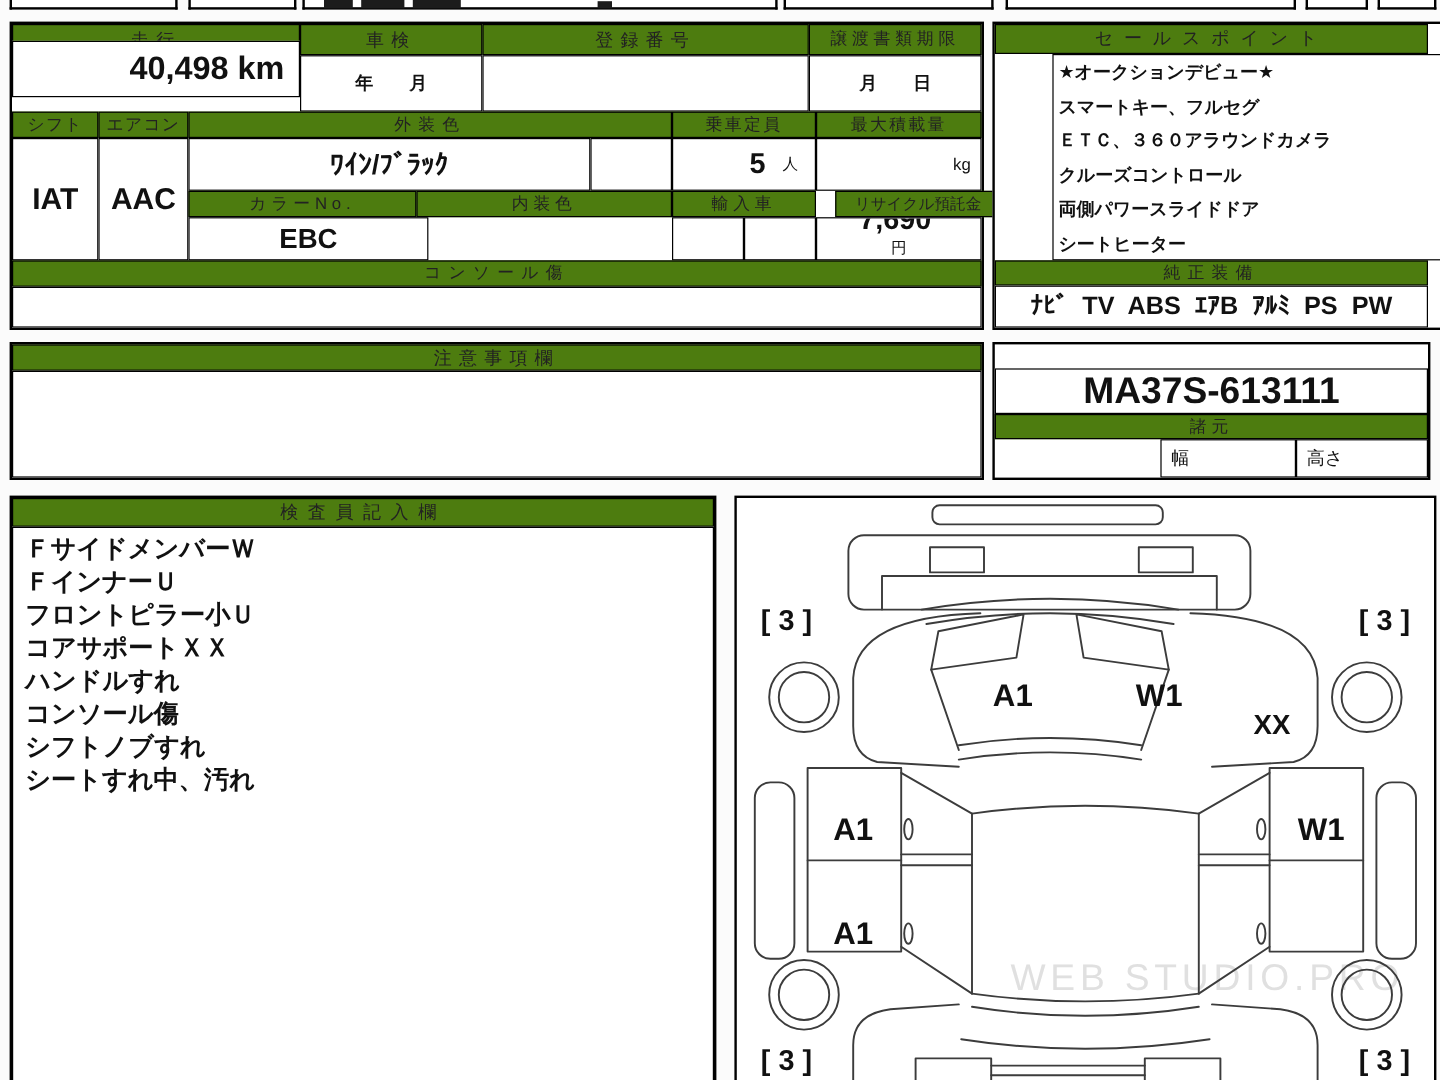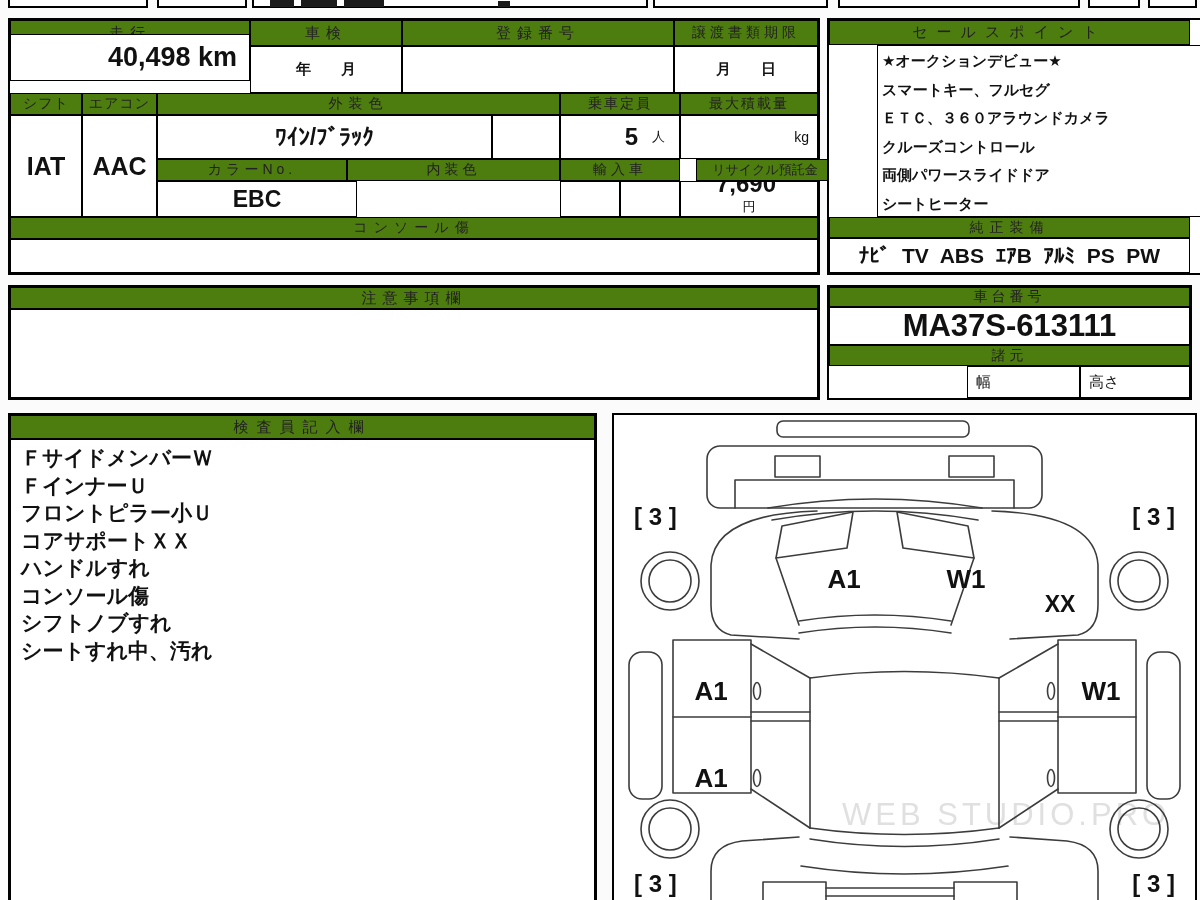--- a/index.html
+++ b/index.html
@@ -95,21 +95,20 @@
 スマートキー、フルセグ
 ＥＴＣ、３６０アラウンドカメラ
 クルーズコントロール
 両側パワースライドドア
 シートヒーター</div>
   <div class="cell hd" style="left:0;top:197px;width:361px;height:21px;font-size:14px;">純正装備</div>
   <div class="cell val center" style="left:0;top:218px;width:361px;height:35px;font-size:21px;white-space:pre;">ﾅﾋﾞ  TV  ABS  ｴｱB  ｱﾙﾐ  PS  PW</div>
 </div>
 
 <div class="tbl" style="left:827px;top:285px;width:365px;height:115px;">
-  <div class="cell hd hd-sm" style="left:0;top:0;width:361px;height:20px;">車台番号</div>
   <div class="cell val center" style="left:0;top:20px;width:361px;height:38px;font-size:31px;">MA37S-613111</div>
   <div class="cell hd hd-sm" style="left:0;top:58px;width:361px;height:21px;">諸元</div>
   <div class="cell" style="left:138px;top:79px;width:113px;height:32px;font-size:15px;padding-left:8px;">幅</div>
   <div class="cell" style="left:251px;top:79px;width:110px;height:32px;font-size:15px;padding-left:8px;">高さ</div>
 </div>
 
 <div class="tbl" style="left:8px;top:413px;width:589px;height:495px;">
   <div class="cell hd" style="left:0;top:0;width:585px;height:24px;font-size:15px;letter-spacing:8px;">検査員記入欄</div>
   <div class="cell pre val" style="left:0;top:24px;width:585px;height:467px;align-items:flex-start;font-size:21px;line-height:27.5px;padding:4px 0 0 10px;">ＦサイドメンバーＷ
 ＦインナーＵ

